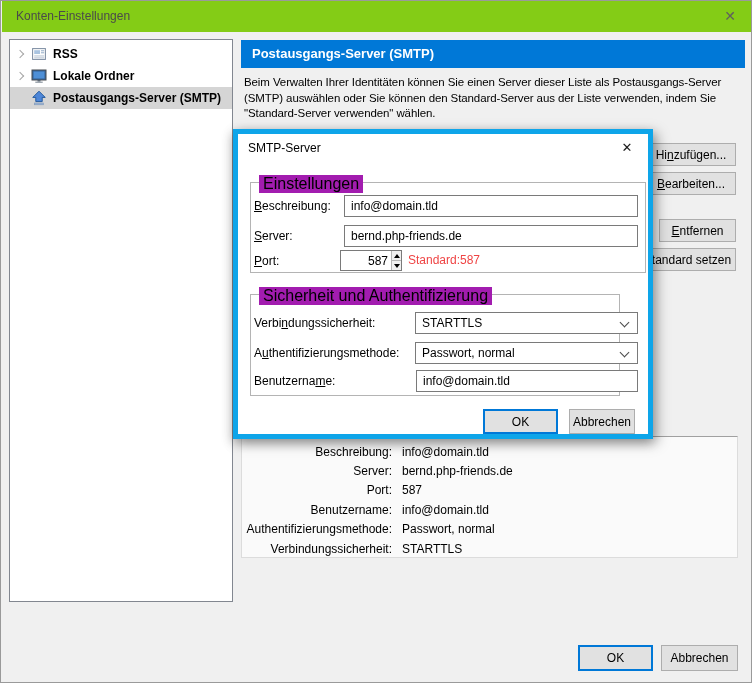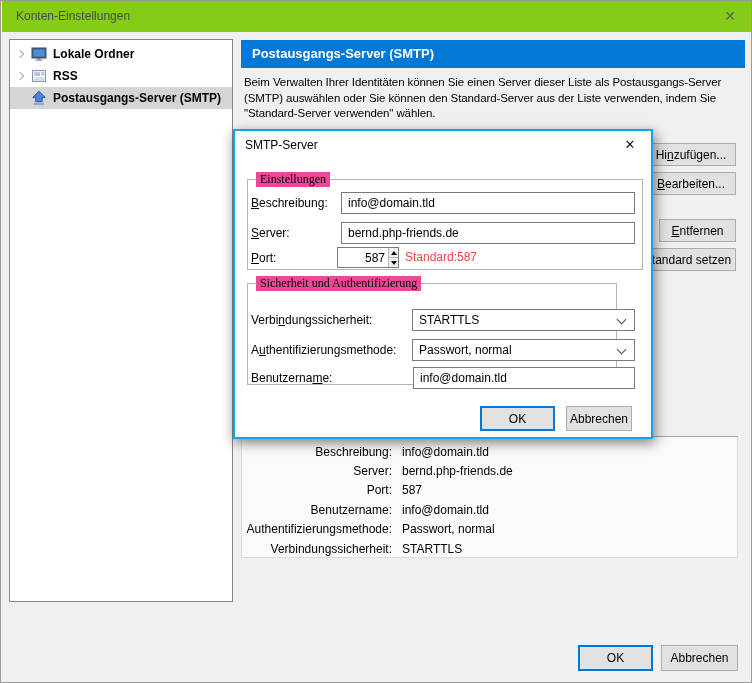--- a/index.html
+++ b/index.html
@@ -31,25 +31,25 @@
   .sbtn{position:absolute;height:23px;}
   .details{position:absolute;left:240px;top:435px;width:497px;height:122px;background:#fafafa;border:1px solid #dcdcdc;border-top-color:#a0a0a0;box-sizing:border-box;padding-top:5px;}
   .drow{display:flex;height:19.4px;align-items:center;font-size:12px;}
   .dlabel{width:150px;text-align:right;flex:0 0 150px;}
   .dvalue{margin-left:10px;}
 
   .mainok{position:absolute;left:577px;top:644px;width:75px;height:26px;}
   .maincancel{position:absolute;left:660px;top:644px;width:77px;height:26px;}
 
   
-  .dialog{position:absolute;left:232px;top:128px;width:420px;height:310px;background:#fff;border:2px solid #0ea5e9;box-sizing:border-box;box-shadow:4px 4px 12px rgba(0,0,0,0.35),-2px 4px 10px rgba(0,0,0,0.18);}
+  .dialog{position:absolute;left:232px;top:128px;width:420px;height:310px;background:#fff;border:5px solid #0ea5e9;box-sizing:border-box;box-shadow:4px 4px 12px rgba(0,0,0,0.35),-2px 4px 10px rgba(0,0,0,0.18);}
   .dialog .dtitle{position:absolute;left:10px;top:7px;font-size:12px;color:#000;}
   .dialog .dclose{position:absolute;right:8px;top:3px;width:26px;height:22px;text-align:center;line-height:22px;font-size:13px;color:#1a1a1a;cursor:pointer;}
   .group{position:absolute;border:1px solid #b4b4b4;box-sizing:border-box;}
-  .gtitle{position:absolute;top:-8px;left:8px;background:#ec4899;padding:0 4px;font-size:12px;color:#000;font-family:Liberation Serif, serif;}
+  .gtitle{position:absolute;top:-8px;left:8px;background:#a21caf;padding:0 4px;font-size:16px;color:#000;}
   .flabel{position:absolute;font-size:12px;line-height:22px;height:22px;white-space:nowrap;color:#000;}
   .tbox{position:absolute;height:22px;border:1px solid #7a7a7a;box-sizing:border-box;font-size:12px;padding:0 6px;font-family:"Liberation Sans",sans-serif;color:#000;background:#fff;}
   .numwrap{position:absolute;width:62px;height:21px;border:1px solid #7a7a7a;box-sizing:border-box;display:flex;background:#fff;}
   .numwrap input{border:none;outline:none;width:44px;text-align:right;font-size:12px;padding:0 3px;font-family:"Liberation Sans",sans-serif;}
   .spin{width:13px;display:flex;flex-direction:column;border-left:1px solid #b5b5b5;}
   .spin .sbtn2{flex:1;background:#f0f0f0;display:flex;align-items:center;justify-content:center;cursor:pointer;}
   .spin .sbtn2 + .sbtn2{border-top:1px solid #b5b5b5;}
   .tri-u{width:0;height:0;border-left:3px solid transparent;border-right:3px solid transparent;border-bottom:4px solid #000;}
   .tri-d{width:0;height:0;border-left:3px solid transparent;border-right:3px solid transparent;border-top:4px solid #000;}
   .stext{position:absolute;font-size:12px;line-height:21px;color:#ef4444;}
@@ -67,40 +67,40 @@
     <span class="title">Konten-Einstellungen</span>
     <span class="close"><span>✕</span></span>
   </div>
 
   <div class="tree">
     <div class="trow">
       <span class="expander">
           <span class="chev-r"></span>
         </span>
       <svg class="ticon" viewBox="0 0 16 16">
-        <rect x="1" y="2" width="14" height="10" fill="#38689e" stroke="#45494e"></rect>
-        <rect x="2.6" y="3.6" width="10.8" height="6.8" fill="#4e8fd6"></rect>
-        <rect x="6.5" y="12" width="3" height="1.6" fill="#5a6673"></rect>
-        <rect x="4.3" y="13.6" width="7.4" height="1.2" fill="#8a949e"></rect>
-      </svg>
-      <span class="tlabel">Lokale Ordner</span>
-    </div>
-    <div class="trow">
-      <span class="expander">
-          <span class="chev-r"></span>
-        </span>
-      <svg class="ticon" viewBox="0 0 16 16">
         <rect x="1.6" y="2.6" width="12.8" height="10.8" fill="#fdfdfd" stroke="#7a8aa0"></rect>
         <rect x="3.2" y="4.2" width="5.8" height="3.8" fill="#aac4e0"></rect>
         <rect x="10" y="4.2" width="3.2" height="1.1" fill="#9db4cc"></rect>
         <rect x="10" y="6.2" width="3.2" height="1.1" fill="#9db4cc"></rect>
         <rect x="3.2" y="9.4" width="10" height="1.1" fill="#bcc8d6"></rect>
         <rect x="3.2" y="11.3" width="10" height="1.1" fill="#bcc8d6"></rect>
       </svg>
       <span class="tlabel">RSS</span>
+    </div>
+    <div class="trow">
+      <span class="expander">
+          <span class="chev-r"></span>
+        </span>
+      <svg class="ticon" viewBox="0 0 16 16">
+        <rect x="1" y="2" width="14" height="10" fill="#38689e" stroke="#45494e"></rect>
+        <rect x="2.6" y="3.6" width="10.8" height="6.8" fill="#4e8fd6"></rect>
+        <rect x="6.5" y="12" width="3" height="1.6" fill="#5a6673"></rect>
+        <rect x="4.3" y="13.6" width="7.4" height="1.2" fill="#8a949e"></rect>
+      </svg>
+      <span class="tlabel">Lokale Ordner</span>
     </div>
     <div class="trow sel">
       <span class="expander"></span>
       <svg class="ticon" viewBox="0 0 16 16">
         <path d="M8 1.2 L14.2 7.4 H11.2 V11.6 H4.8 V7.4 H1.8 Z" fill="#4d86d8" stroke="#235a9e" stroke-width="1"></path>
         <rect x="3.6" y="13" width="8.8" height="1.8" fill="#9fb6d4" stroke="#7c97ba" stroke-width="0.6"></rect>
       </svg>
       <span class="tlabel">Postausgangs-Server (SMTP)</span>
     </div>
   </div>
@@ -175,21 +175,21 @@
             <span class="tri-u"></span>
           </div>
         <div class="sbtn2">
             <span class="tri-d"></span>
           </div>
       </div>
     </div>
     <span class="stext" style="left:170px;top:116px;">Standard:</span>
     <span class="stext" style="left:222px;top:116px;">587</span>
 
-    <div class="group" style="left:12px;top:152px;width:370px;height:102px;">
+    <div class="group" style="left:12px;top:160px;width:370px;height:102px;">
       <span class="gtitle">Sicherheit und Authentifizierung</span>
     </div>
     <span class="flabel" style="left:16px;top:178px;"><span>Verbi</span><span class="key">n</span><span>dungssicherheit:</span></span>
     <div class="dd" style="left:177px;top:178px;width:223px;">
       <span>STARTTLS</span>
       <span class="chev-d"></span>
     </div>
     <span class="flabel" style="left:16px;top:208px;"><span>A</span><span class="key">u</span><span>thentifizierungsmethode:</span></span>
     <div class="dd" style="left:177px;top:208px;width:223px;">
       <span>Passwort, normal</span>

